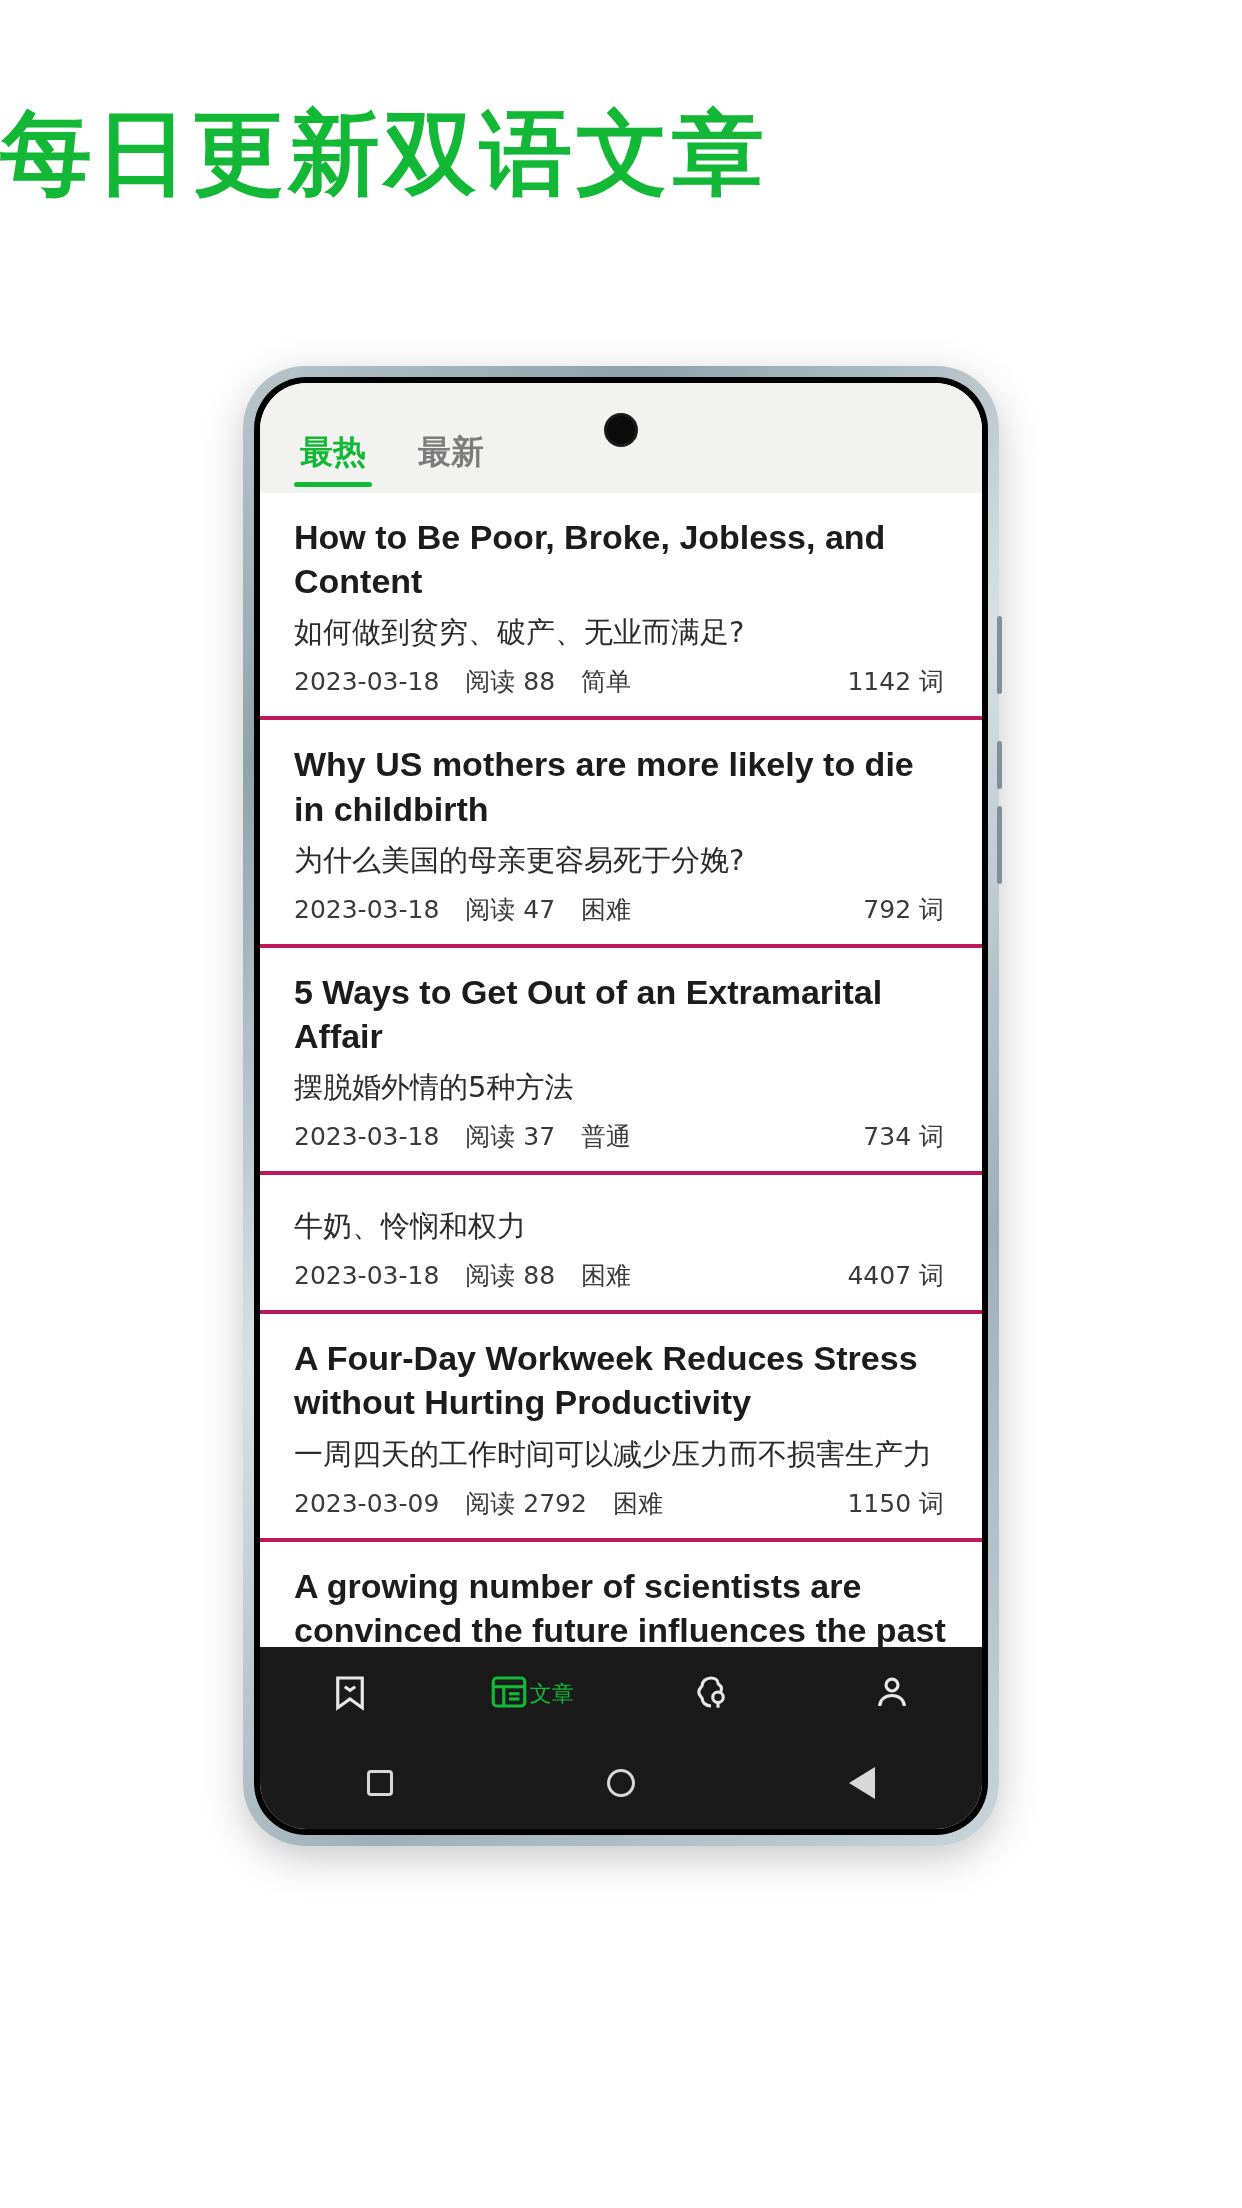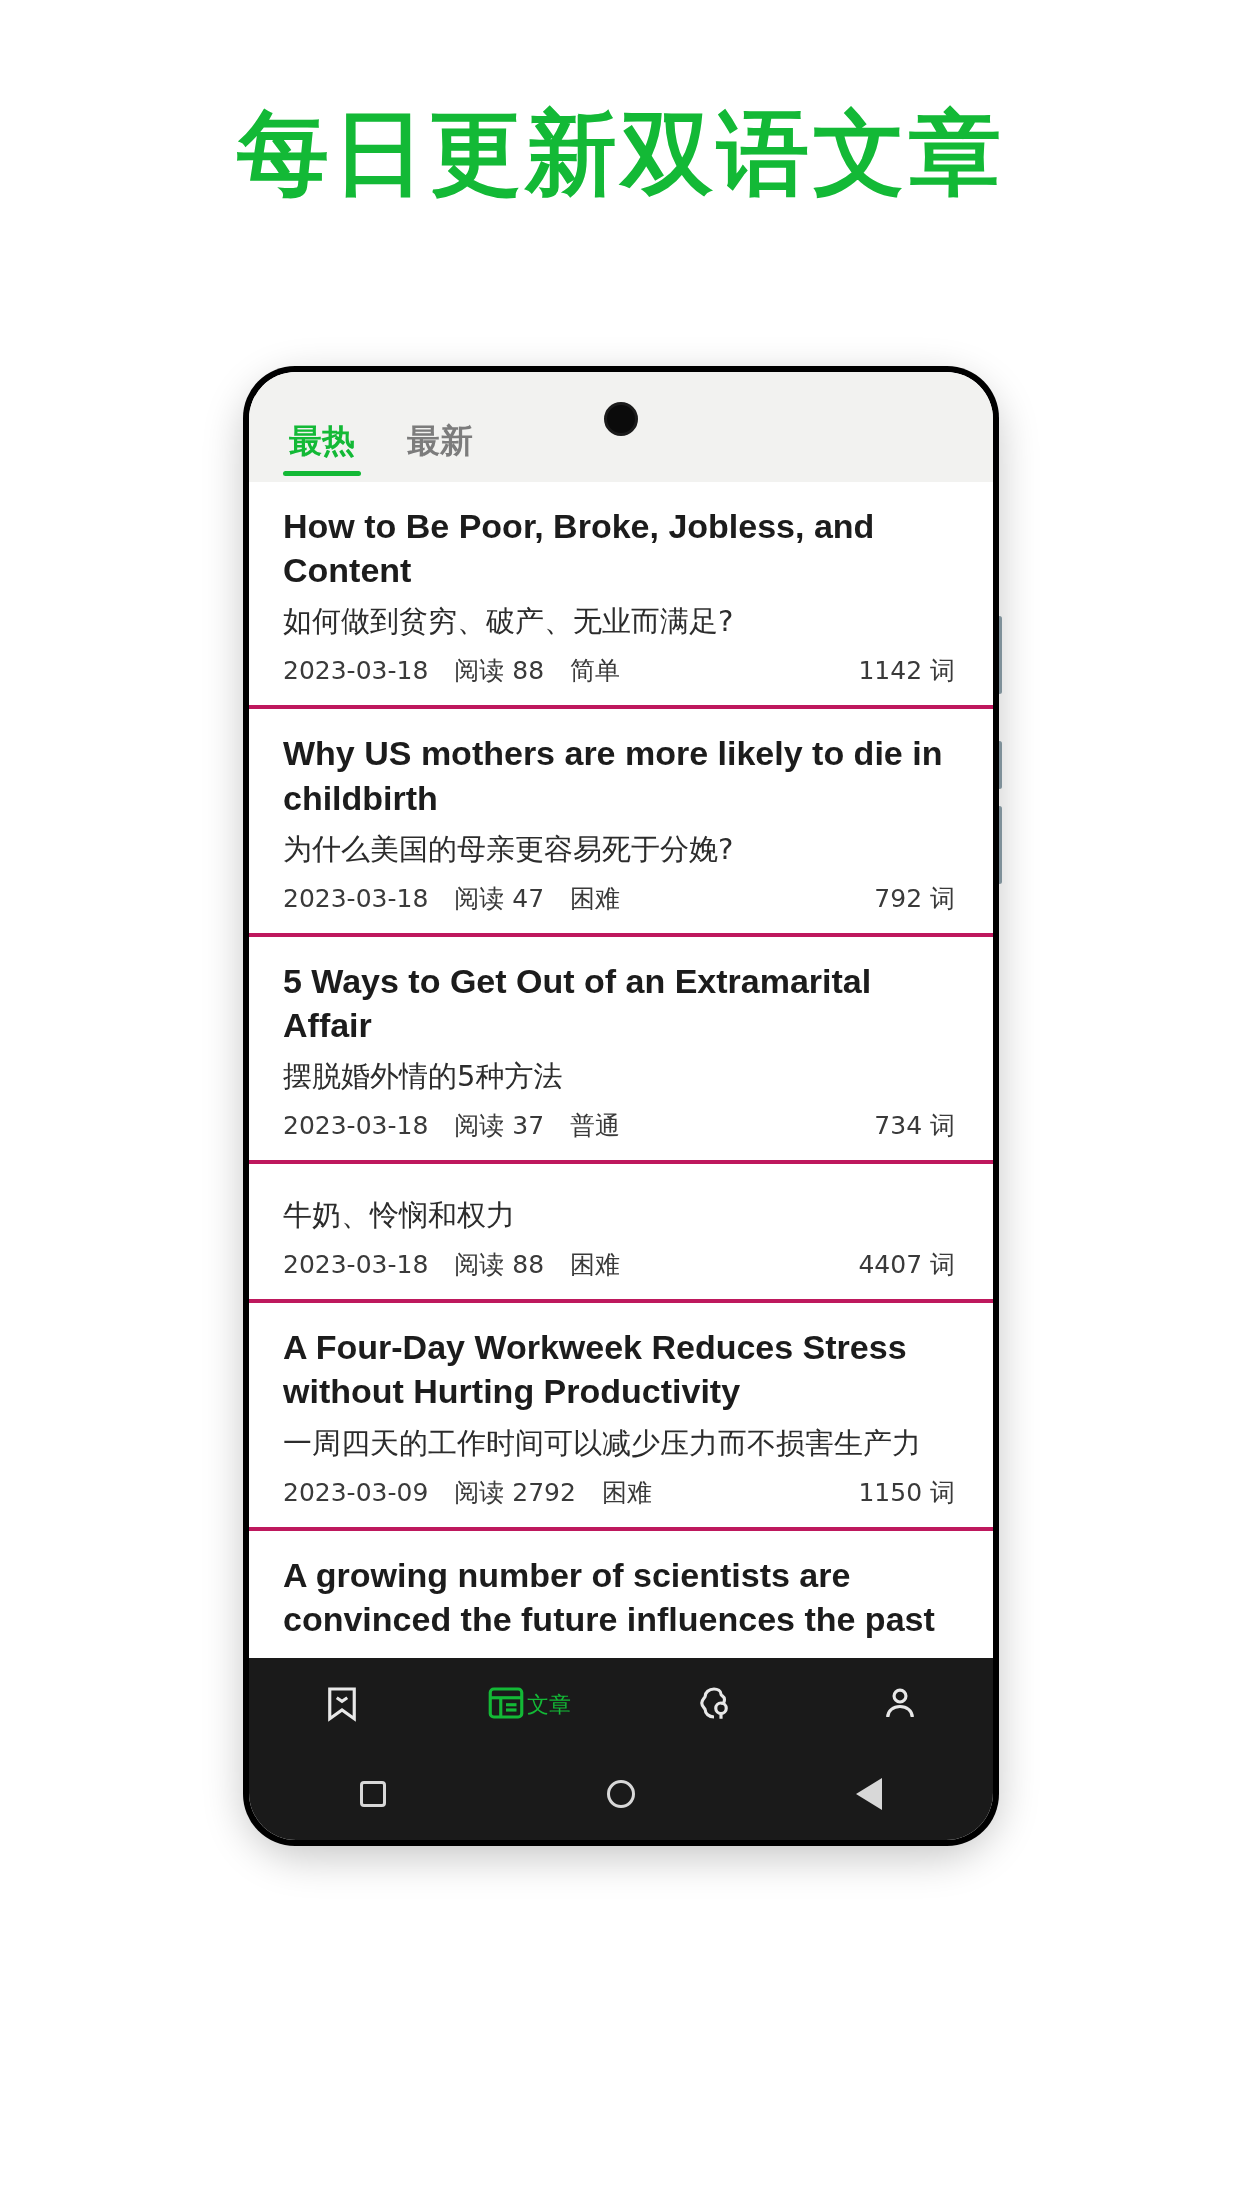--- a/index.html
+++ b/index.html
@@ -16,37 +16,38 @@
     height: 2208px;
     background: #ffffff;
   }
 
   
   .headline {
     position: absolute;
     top: 92px;
     left: 0;
     width: 1242px;
-    text-align: center;
+    text-align: left;
     font-size: 92px;
     font-weight: bold;
     color: #13b936;
     letter-spacing: 4px;
     font-family: "DejaVu Sans", "Liberation Sans", sans-serif;
   }
 
   
   .phone {
     position: absolute;
     left: 243px;
     top: 366px;
     width: 756px;
     height: 1480px;
     border-radius: 62px;
     background: linear-gradient(135deg, #b9c6cc 0%, #8fa3ac 18%, #d7e1e5 45%, #9fb0b8 72%, #c8d4d9 100%);
+    padding: 11px;
     box-shadow: 0 12px 40px rgba(0,0,0,0.22);
   }
   .phone-inner {
     position: relative;
     width: 100%;
     height: 100%;
     border-radius: 52px;
     background: #000;
     overflow: hidden;
   }

